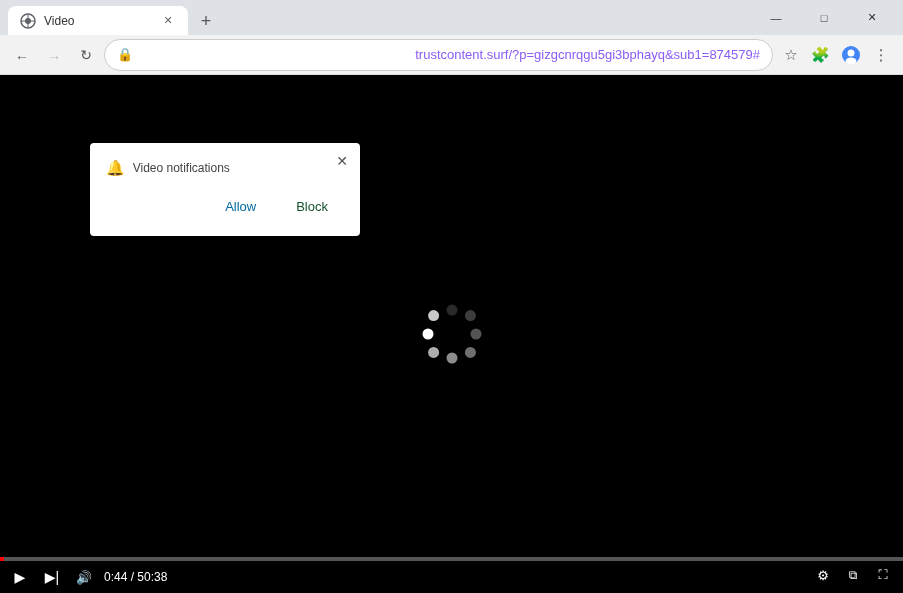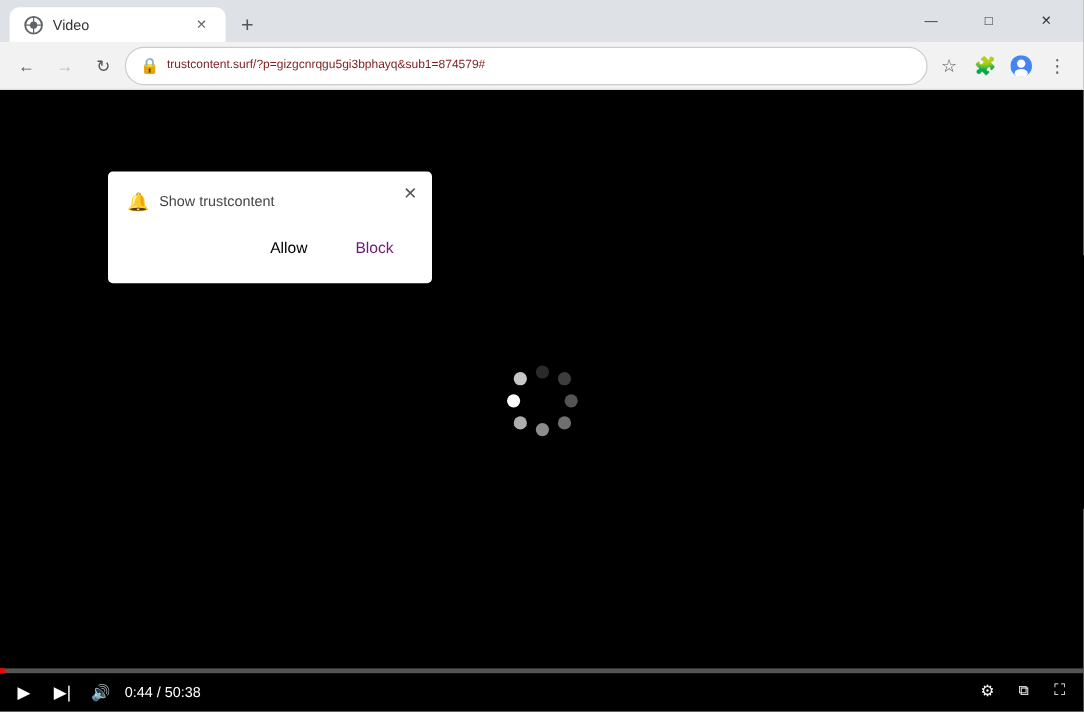--- a/index.html
+++ b/index.html
@@ -17,21 +17,21 @@
     .new-tab-btn { width: 28px; height: 28px; display: flex; align-items: center; justify-content: center; border-radius: 50%; cursor: pointer; font-size: 18px; color: #555; margin-left: 4px; }
     .window-controls { display: flex; gap: 2px; margin-left: 8px; }
     .win-btn { width: 46px; height: 35px; display: flex; align-items: center; justify-content: center; cursor: pointer; font-size: 11px; color: #333; }
 
     
     .nav-bar { height: 40px; background: #f2f2f2; display: flex; align-items: center; padding: 0 8px; gap: 4px; border-bottom: 1px solid #ddd; }
     .nav-btn { width: 28px; height: 28px; border-radius: 50%; display: flex; align-items: center; justify-content: center; cursor: pointer; color: #555; font-size: 14px; }
     .nav-btn.disabled { color: #bbb; cursor: default; }
     .address-bar-wrap { flex: 1; display: flex; align-items: center; background: #fff; border: 1px solid #ccc; border-radius: 20px; padding: 0 12px; height: 32px; gap: 6px; }
     .lock-icon { color: #555; font-size: 13px; }
-    .address-text { flex: 1; font-size: 10px; color: #7f1d1d; white-space: nowrap; overflow: hidden; }
+    .address-text { flex: 1; font-size: 13px; color: #8b5cf6; white-space: nowrap; overflow: hidden; text-align: right; }
     .nav-icons { display: flex; gap: 2px; align-items: center; }
     .nav-icon-btn { width: 28px; height: 28px; border-radius: 50%; display: flex; align-items: center; justify-content: center; cursor: pointer; color: #555; font-size: 15px; }
 
     
     .content-area { flex: 1; position: relative; background: #000; overflow: hidden; }
 
     
     .video-player { width: 100%; height: 100%; background: #000; position: relative; display: flex; align-items: center; justify-content: center; }
 
     
@@ -47,22 +47,22 @@
     .ctrl-right { display: flex; align-items: center; gap: 6px; }
 
     
     .notification-popup { position: absolute; top: 68px; left: 90px; background: #fff; border-radius: 4px; box-shadow: 0 4px 16px rgba(0,0,0,0.2); padding: 16px; width: 270px; z-index: 100; }
     .popup-close { position: absolute; top: 8px; right: 8px; width: 20px; height: 20px; display: flex; align-items: center; justify-content: center; cursor: pointer; color: #555; font-size: 14px; border-radius: 50%; }
     .popup-title { font-size: 13px; color: #333; margin-bottom: 10px; }
     .popup-permission { display: flex; align-items: center; gap: 8px; font-size: 12px; color: #444; margin-bottom: 16px; }
     .bell-icon { font-size: 15px; color: #555; }
     .popup-actions { display: flex; justify-content: flex-end; gap: 8px; }
     .popup-btn { padding: 6px 16px; border: none; border-radius: 4px; font-size: 13px; cursor: pointer; background: transparent; }
-    .popup-btn.allow { color: #000000; font-weight: 500; }
-    .popup-btn.block { color: #701a75; font-weight: 500; }
+    .popup-btn.allow { color: #0369a1; font-weight: 500; }
+    .popup-btn.block { color: #14532d; font-weight: 500; }
   </style>
 </head>
 <body>
 
 <div class="browser-window">
 
   <div class="title-bar">
     <div class="tab-bar">
       <div class="tab">
 
@@ -147,21 +147,21 @@
           <div class="ctrl-btn" style="font-size:12px;">⧉</div>
           <div class="ctrl-btn" style="font-size:13px;">⛶</div>
         </div>
       </div>
     </div>
 
     <div class="notification-popup">
       <div class="popup-close">✕</div>
       <div class="popup-permission">
         <span class="bell-icon">🔔</span>
-        <span>Show trustcontent</span>
+        <span>Video notifications</span>
       </div>
       <div class="popup-actions">
         <button class="popup-btn allow">Allow</button>
         <button class="popup-btn block">Block</button>
       </div>
     </div>
 
   </div>
 </div>
 

